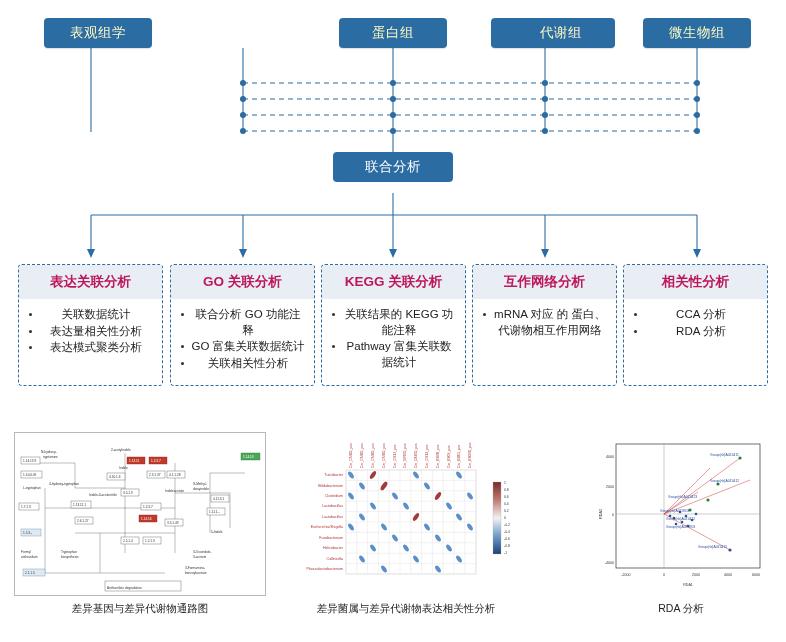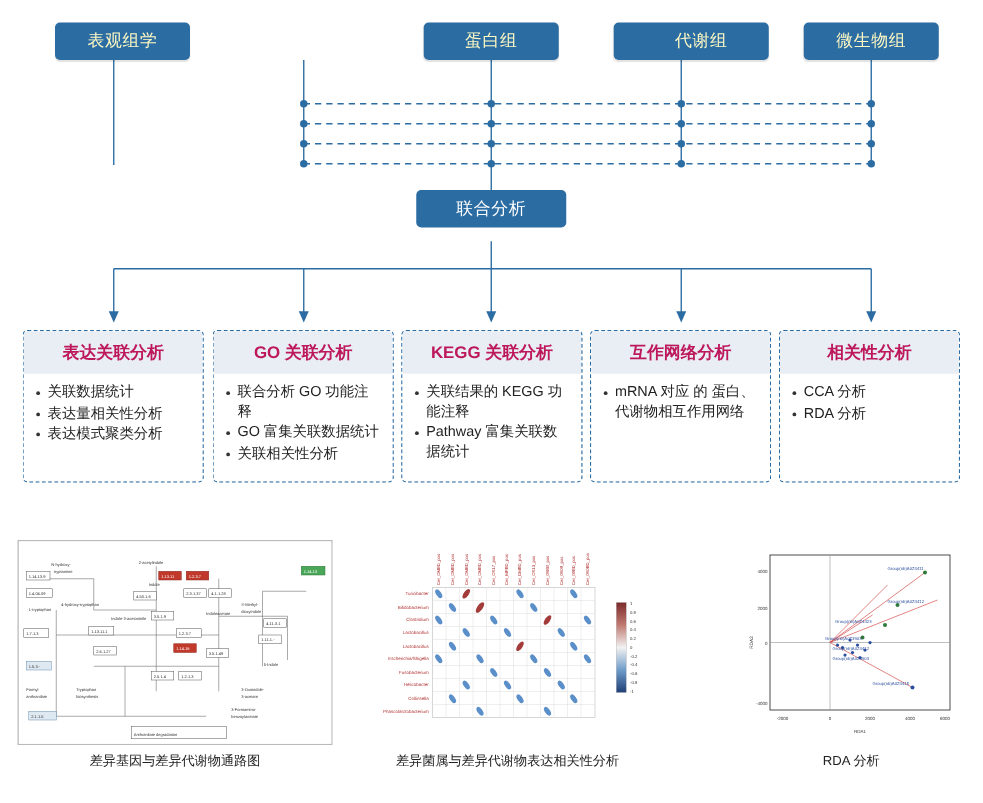--- a/index.html
+++ b/index.html
@@ -92,20 +92,21 @@
     padding: 0;
     list-style: none;
   }
   .card-body li {
     font-size: 11.5px;
     line-height: 15.5px;
     color: #222;
     position: relative;
     padding-left: 9px;
     margin-bottom: 1px;
+    text-align: center;
   }
   .card-body li:before {
     content: "";
     position: absolute;
     left: 0;
     top: 6px;
     width: 3px;
     height: 3px;
     background: #333;
     border-radius: 50%;

